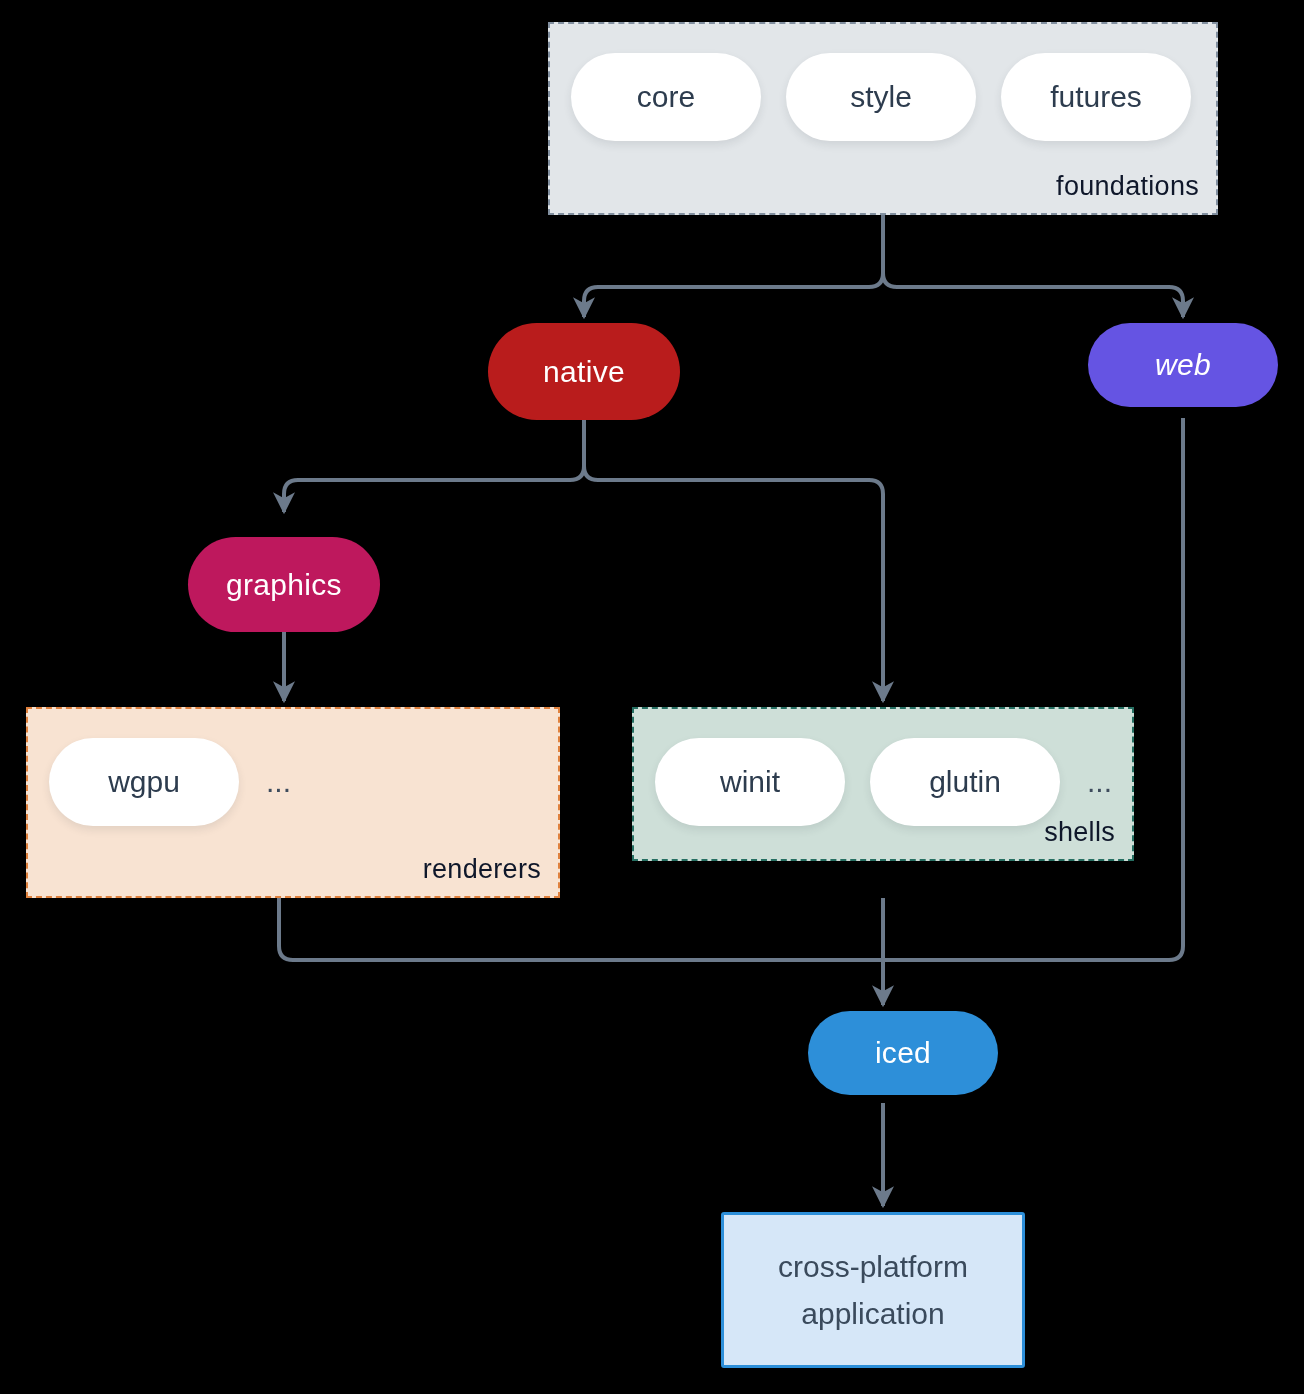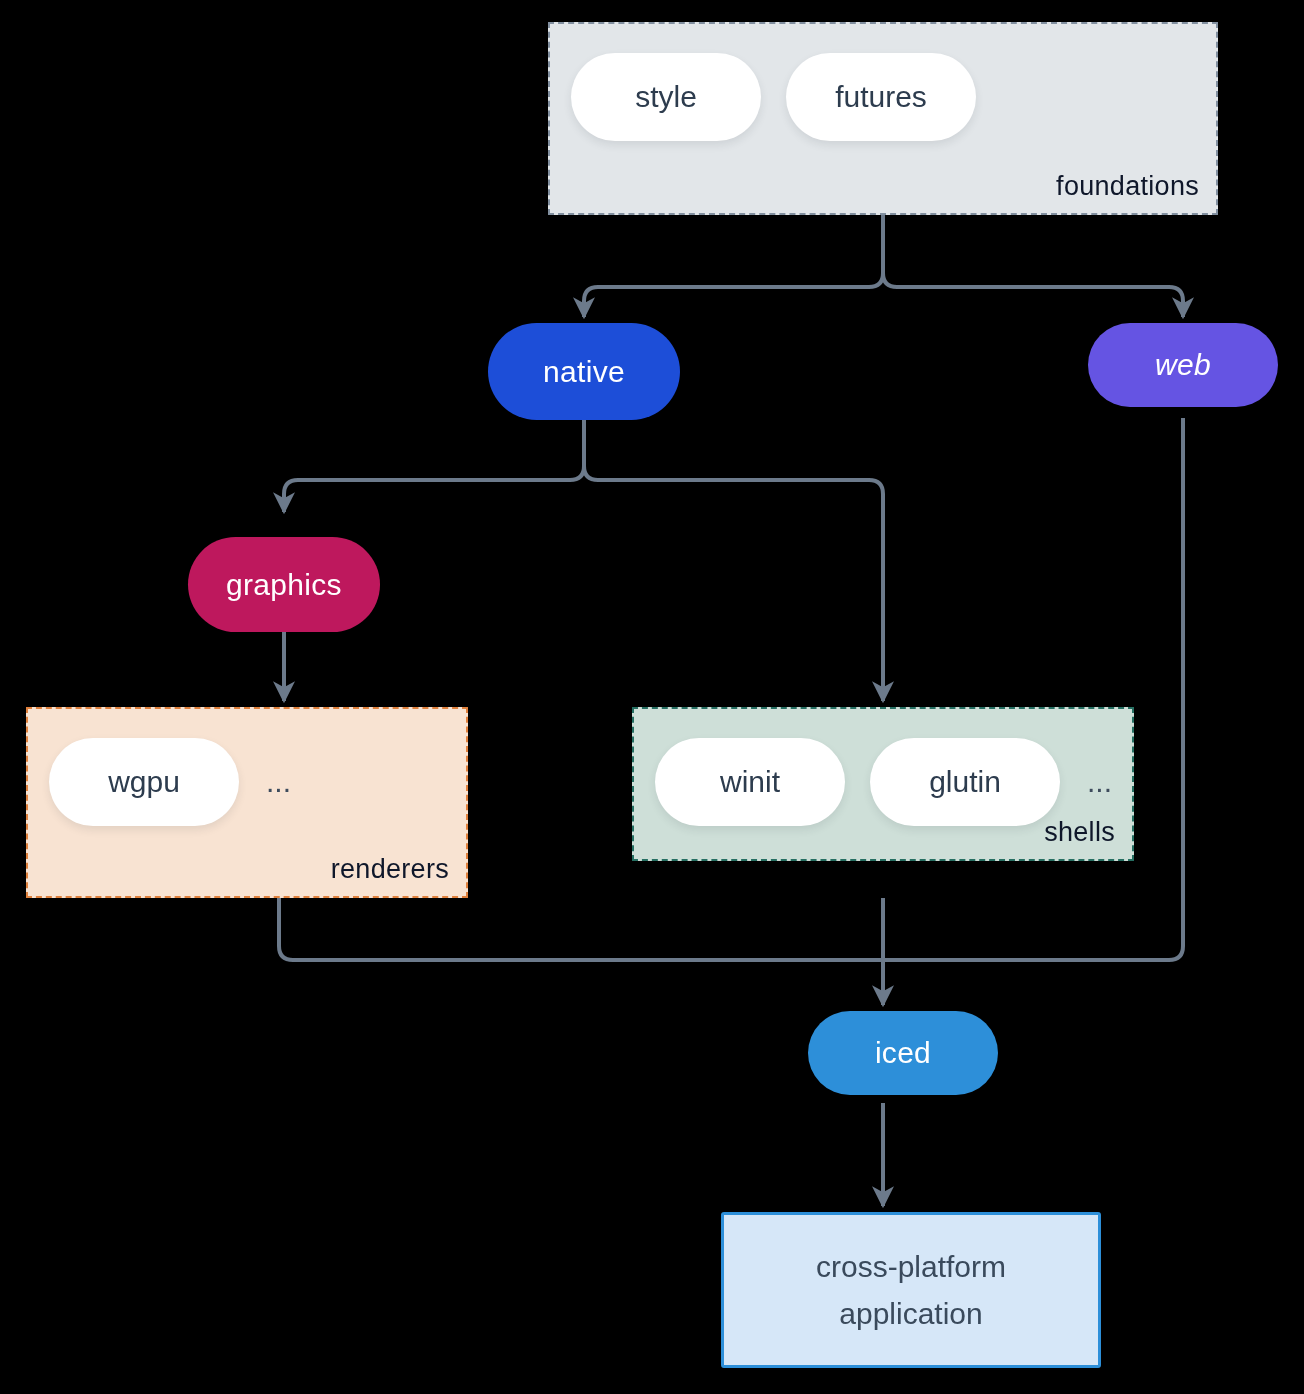--- a/index.html
+++ b/index.html
@@ -32,21 +32,21 @@
     font-size: 27px;
     color: #0f172a;
     letter-spacing: 0.3px;
   }
   .group-foundations {
     left: 548px; top: 22px; width: 670px; height: 193px;
     background: #e2e6e9;
     border: 2px dashed #8290a0;
   }
   .group-renderers {
-    left: 26px; top: 707px; width: 442px; height: 191px;
+    left: 26px; top: 707px; width: 534px; height: 191px;
     background: #f8e3d2;
     border: 2px dashed #e0813d;
   }
   .group-shells {
     left: 632px; top: 707px; width: 502px; height: 154px;
     background: #cedfd8;
     border: 2px dashed #266f62;
   }
   .pill-row {
     position: absolute;
@@ -78,29 +78,29 @@
     position: absolute;
     box-sizing: border-box;
     border-radius: 50px;
     color: #ffffff;
     font-size: 30px;
     display: flex;
     align-items: center;
     justify-content: center;
     letter-spacing: 0.3px;
   }
-  .node-native   { left: 488px; top: 323px; width: 192px; height: 97px; background: #1d4ed8; }
+  .node-native   { left: 488px; top: 323px; width: 192px; height: 97px; background: #b91c1c; }
   .node-web      { left: 1088px; top: 323px; width: 190px; height: 84px; background: #6554e3; font-style: italic; }
   .node-graphics { left: 188px; top: 537px; width: 192px; height: 95px; background: #be185d; }
   .node-iced     { left: 808px; top: 1011px; width: 190px; height: 84px; background: #2d8fd9; }
   
   .app-box {
     position: absolute;
     left: 721px; top: 1212px;
-    width: 380px; height: 156px;
+    width: 304px; height: 156px;
     box-sizing: border-box;
     background: #d6e7f8;
     border: 3px solid #2d8fd9;
     border-radius: 3px;
     display: flex;
     flex-direction: column;
     align-items: center;
     justify-content: center;
     color: #3a4a5c;
     font-size: 30px;
@@ -127,20 +127,23 @@
       <path d="M284 613 L284 701" marker-end="url(#ah)"></path>
       <path d="M279 898 L279 946 Q279 960 293 960 L883 960"></path>
       <path d="M1183 418 L1183 946 Q1183 960 1169 960 L883 960"></path>
       <path d="M883 898 L883 1005" marker-end="url(#ah)"></path>
       <path d="M883 1103 L883 1206" marker-end="url(#ah)"></path>
     </g>
   </svg>
 
   <div class="group group-foundations">
     <div class="pill-row">
+      <div class="pill">
+        <span>core</span>
+      </div>
       <div class="pill">
         <span>style</span>
       </div>
       <div class="pill">
         <span>futures</span>
       </div>
     </div>
     <div class="group-label">foundations</div>
   </div>
 

